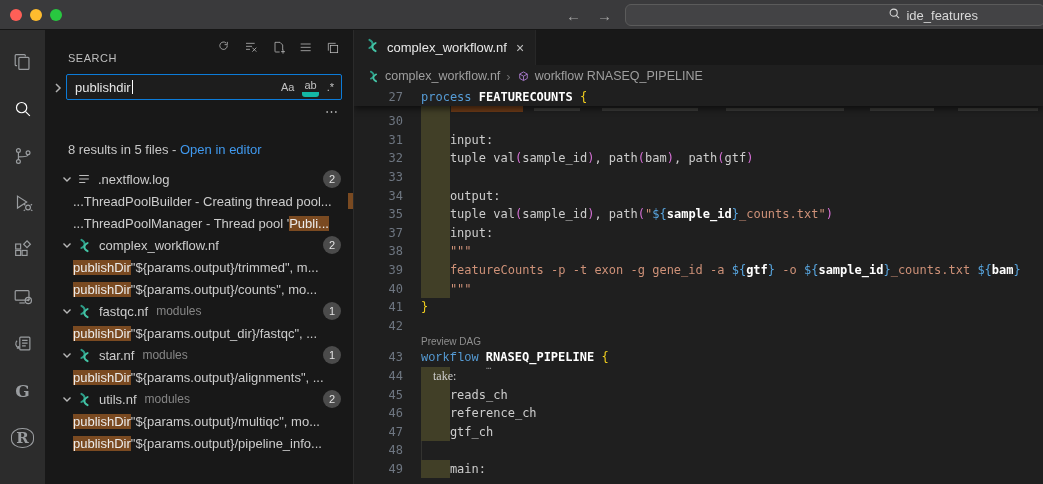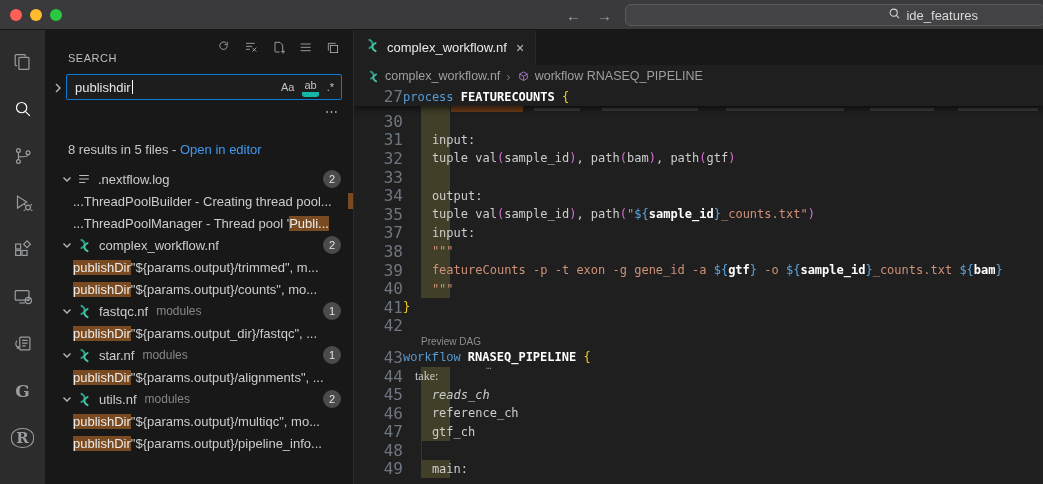--- a/index.html
+++ b/index.html
@@ -69,22 +69,22 @@
   .tab{display:flex;align-items:center;background:#1f1f1f;padding:0 11px;border-right:1px solid #272727;}
   .tab .tlabel{color:#e9e9e9;font-size:13px;margin-left:7px;}
   .tab .close{color:#c0c0c0;font-size:14px;margin-left:9px;}
   .breadcrumb{height:22px;display:flex;align-items:center;padding-left:13px;font-size:12.5px;color:#9f9f9f;}
   .breadcrumb .sep{margin:0 6px;color:#6f6f6f;font-size:13px;}
   .breadcrumb .bc-item{display:flex;align-items:center;gap:5px;}
 
   .codearea{position:absolute;top:57px;left:0;right:0;bottom:0;overflow:hidden;
             font-family:"DejaVu Sans Mono",monospace;}
   .cl{height:18.6px;display:flex;align-items:center;position:relative;}
-  .ln{width:49px;text-align:right;font-size:16px;color:#6e7681;flex:none;z-index:1;}
-  .codetext{white-space:pre;font-size:12px;z-index:1;position:relative;}
+  .ln{width:49px;text-align:right;font-size:12px;color:#6e7681;flex:none;z-index:1;}
+  .codetext{white-space:pre;font-size:12px;margin-left:18px;z-index:1;position:relative;}
   .band{position:absolute;left:67px;width:29px;top:0;bottom:0;background:#413f27;}
   .guide{position:absolute;left:67px;width:1px;top:0;bottom:0;background:#333330;}
   .sticky{height:19px;background:#1f1f1f;box-shadow:0 3px 6px rgba(0,0,0,.55);position:relative;z-index:3;}
   .sliver{height:6px;position:relative;overflow:hidden;}
   .sliver .dash{position:absolute;top:2px;height:3px;background:#3a3a38;}
   .sliver .match-frag{position:absolute;top:0;height:6px;background:#6b3a17;}
   .codelens{height:13px;font-family:"Liberation Sans",sans-serif;font-size:10px;color:#8f8f8f;
             padding-left:67px;display:flex;align-items:center;}
   .underdots{position:absolute;top:13px;color:#8a8a8a;font-size:9px;letter-spacing:1px;z-index:1;}
 </style>
@@ -439,21 +439,21 @@
               <span class="underdots" style="left: 131.98px;">…</span>
             </div>
             <div class="cl">
               <div class="band"></div>
               <span class="ln">44</span>
               <span class="codetext"><span style="color: rgb(205, 205, 205); font-family: Liberation Serif, serif;">    take:</span></span>
             </div>
             <div class="cl">
               <div class="band"></div>
               <span class="ln">45</span>
-              <span class="codetext"><span style="color: rgb(205, 205, 205); font-style: italic;">    reads_ch</span></span>
+              <span class="codetext"><span style="color: rgb(205, 205, 205);">    reads_ch</span></span>
             </div>
             <div class="cl">
               <div class="band"></div>
               <span class="ln">46</span>
               <span class="codetext"><span style="color: rgb(205, 205, 205);">    reference_ch</span></span>
             </div>
             <div class="cl">
               <div class="band"></div>
               <span class="ln">47</span>
               <span class="codetext"><span style="color: rgb(205, 205, 205);">    gtf_ch</span></span>

